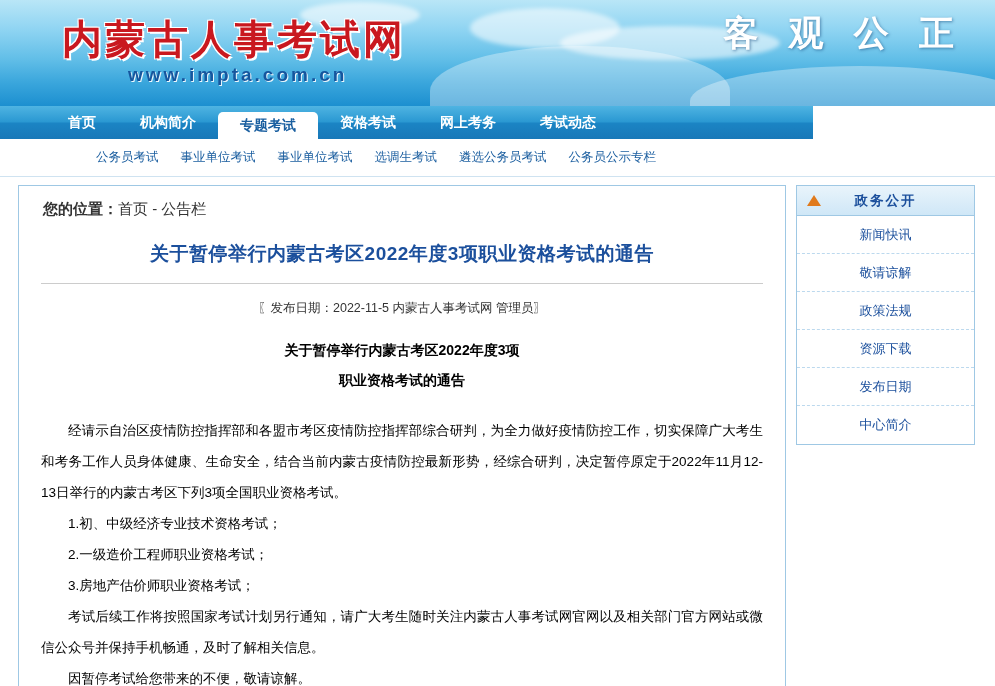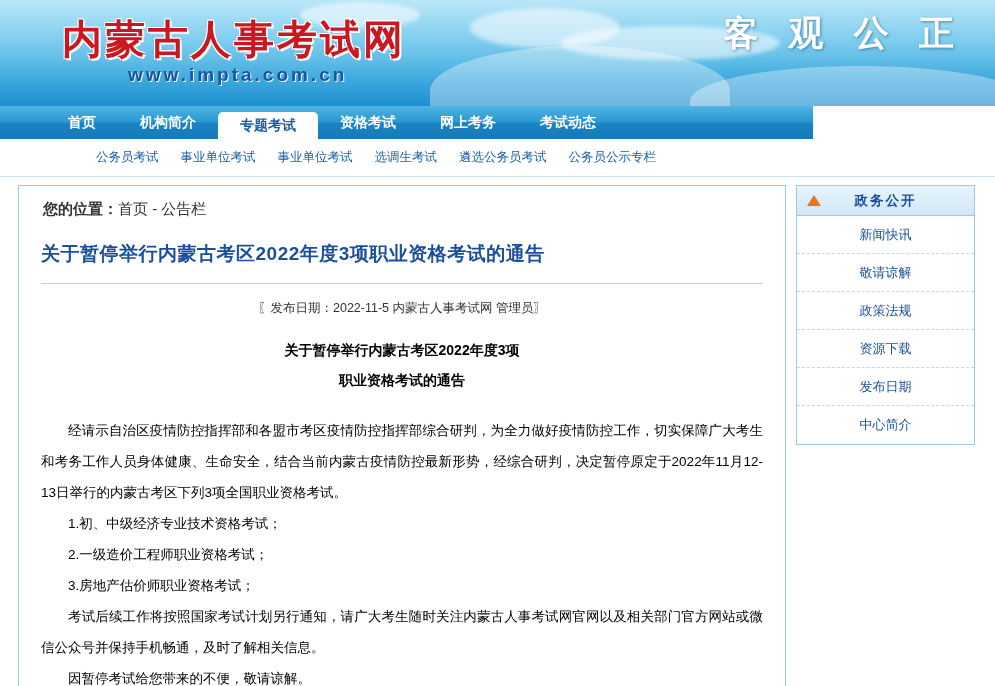--- a/index.html
+++ b/index.html
@@ -131,21 +131,21 @@
     background: #ffffff;
     padding: 10px 22px 20px 22px;
   }
   .breadcrumb {
     font-size: 15px;
     color: #333333;
     padding: 4px 0 10px 2px;
   }
   .breadcrumb b { color: #333; }
   .article-title {
-    text-align: left;
+    text-align: center;
     font-size: 19px;
     font-weight: bold;
     color: #1b4f9c;
     padding: 12px 0 16px 0;
     border-bottom: 1px solid #cccccc;
     letter-spacing: 0.5px;
   }
   .article-meta {
     text-align: center;
     font-size: 12.5px;

